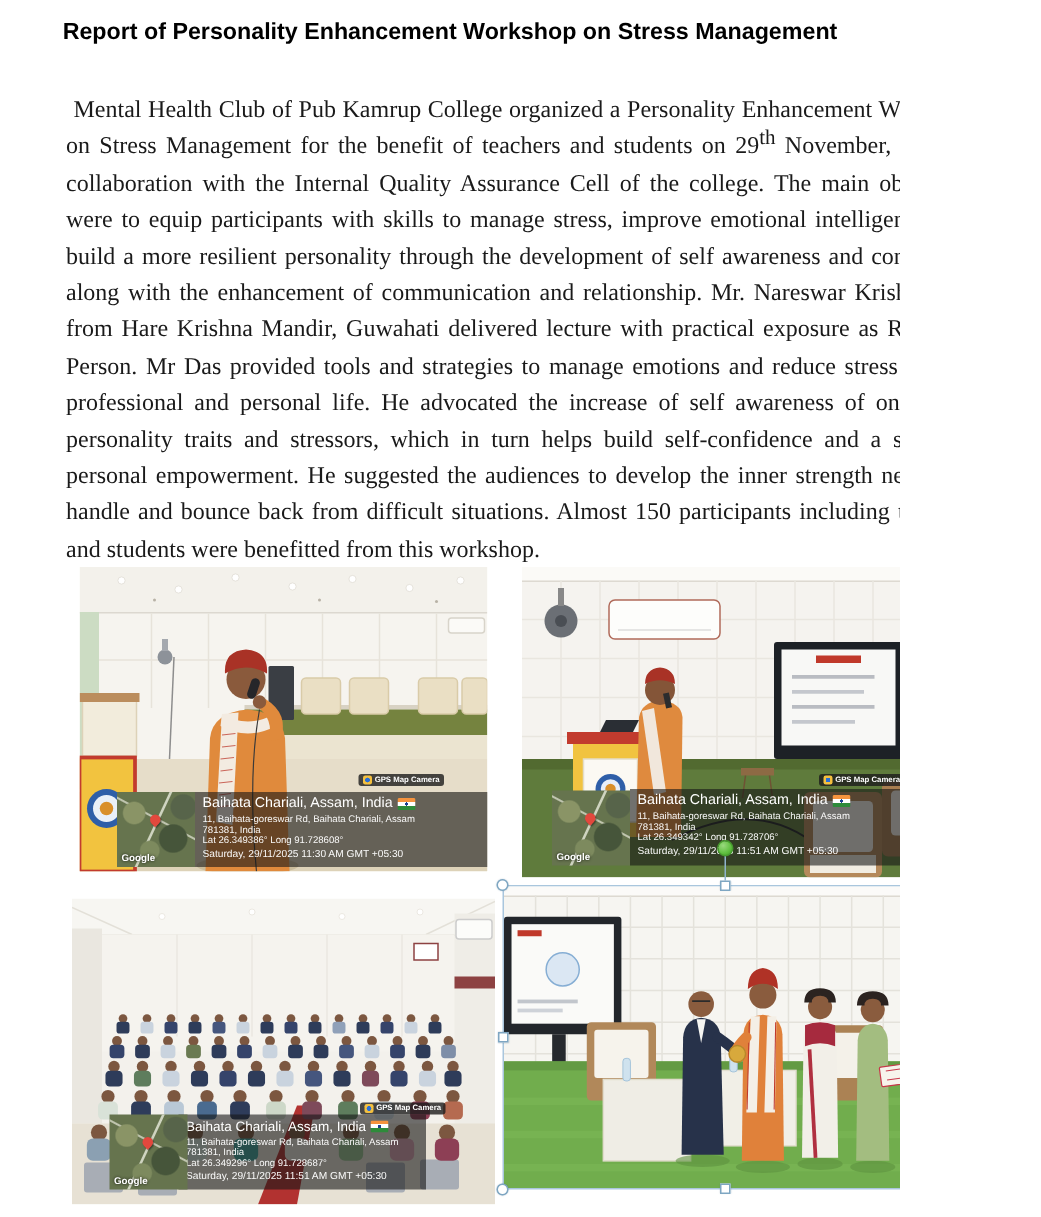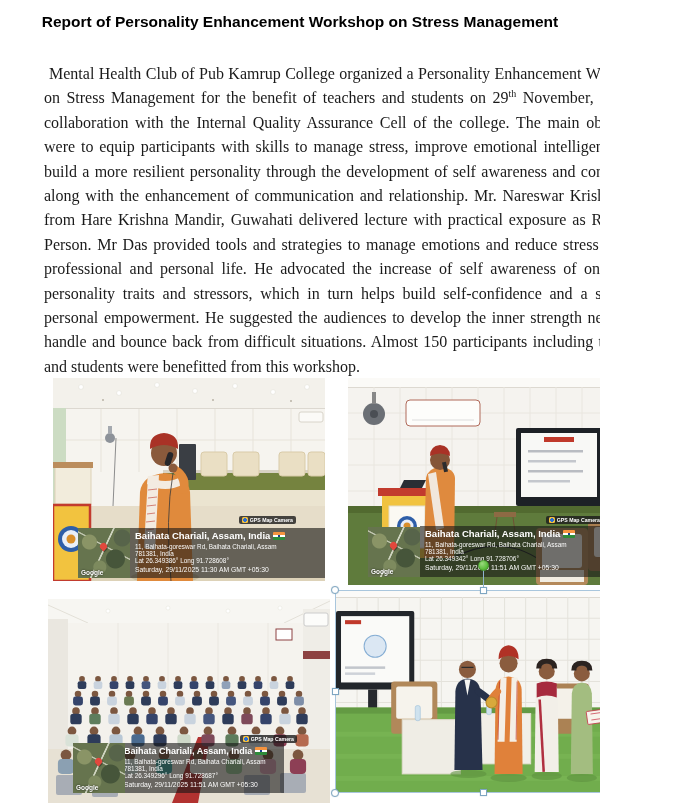--- a/index.html
+++ b/index.html
@@ -2,34 +2,34 @@
 <html><head>
 <meta charset="utf-8">
 <style>
   html,body{margin:0;padding:0;background:#fff;}
   .page{position:relative;width:600px;height:811px;background:#ffffff;overflow:hidden;
         font-family:"Liberation Serif",serif;color:#1a1a1a;}
   .title{margin:0;position:absolute;left:40px;right:40px;top:12px;text-align:center;
          font:bold 15.5px/1.35 "Liberation Sans",sans-serif;color:#000;}
   .body-par{position:absolute;left:44px;width:607px;top:62px;margin:0;
             font-size:16px;line-height:24.4px;text-align:justify;text-indent:5px;}
-  .body-par sup{font-size:10px;line-height:0;}
+  .body-par sup{font-size:14px;line-height:0;}
   .sp{text-decoration-style:wavy;text-decoration-color:#e03c31;
       text-decoration-thickness:1px;text-underline-offset:3px;}
 
   .photo{position:absolute;overflow:hidden;}
   .photo svg{position:absolute;left:0;top:0;width:100%;height:100%;display:block;}
   .photo1{left:53px;top:378px;width:272px;height:203px;}
   .photo2{left:348px;top:378px;width:284px;height:207px;}
   .photo3{left:48px;top:599px;width:282px;height:204px;}
 
   
   .gpsbox{position:absolute;background:rgba(22,22,22,.60);color:#fff;overflow:hidden;
           font-family:"Liberation Sans",sans-serif;padding:2px 4px 2px 5px;box-sizing:border-box;}
-  .place{font-size:9.5px;line-height:12.5px;white-space:nowrap;display:flex;align-items:center;gap:3px;font-weight:bold;}
+  .place{font-size:9.5px;line-height:12.5px;white-space:nowrap;display:flex;align-items:center;gap:3px;}
   .flag{display:inline-block;width:12px;height:8px;border-radius:1px;flex:0 0 auto;
         background:radial-gradient(circle at 50% 50%,#1a3f8f 0 1px,rgba(0,0,0,0) 1.2px),
         linear-gradient(180deg,#f5933e 0 33%,#ffffff 33% 66%,#2e8b3a 66% 100%);}
   .gl{font-size:6.4px;line-height:7.4px;white-space:nowrap;opacity:.96;}
   .gl.ts{font-size:6.8px;margin-top:1px;}
   .badge{position:absolute;display:flex;align-items:center;gap:2px;background:rgba(28,28,28,.80);
          border-radius:2px;padding:1px 3px;color:#fff;font:bold 5.2px "Liberation Sans",sans-serif;
          white-space:nowrap;z-index:3;}
   .badge .ic{width:6px;height:6px;border-radius:1.5px;flex:0 0 auto;
          background:radial-gradient(circle at 50% 50%,#2b6fd4 0 1.6px,#f4c03f 1.7px);}

